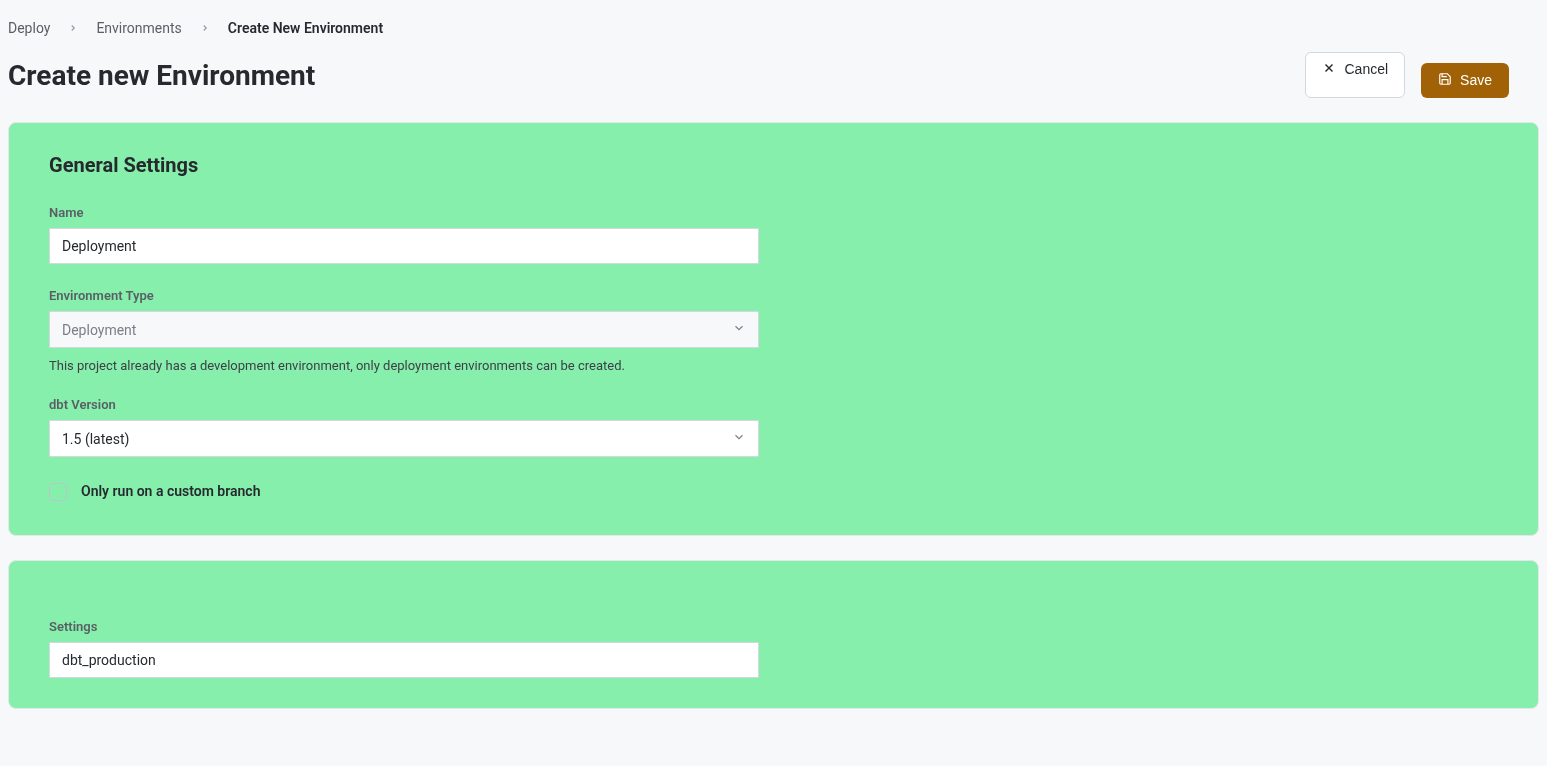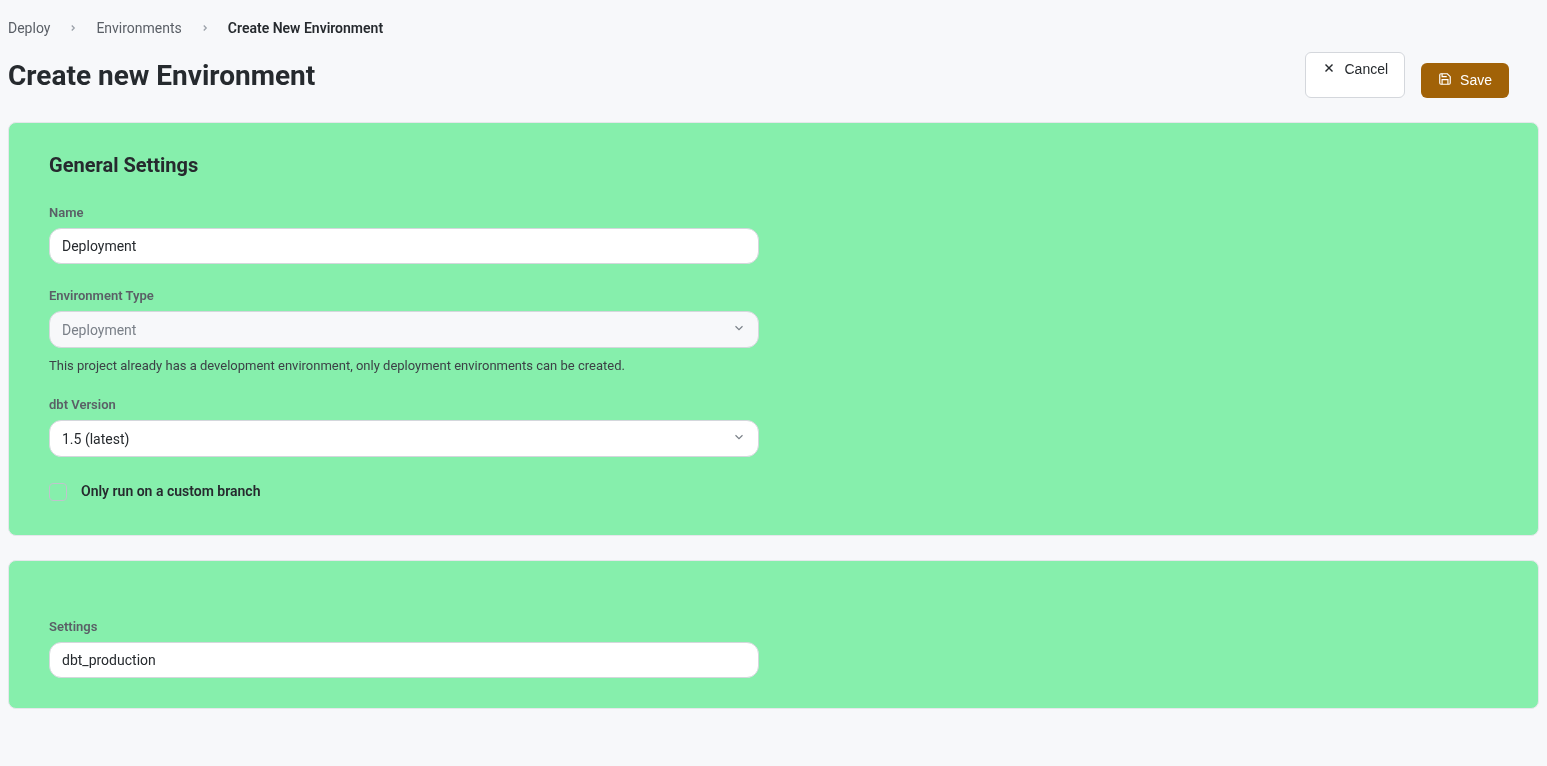--- a/index.html
+++ b/index.html
@@ -110,21 +110,21 @@
       font-size: 13px;
       font-weight: 600;
       color: #5a5f66;
       margin-bottom: 8px;
     }
     .form-input, .form-select {
       width: 710px;
       max-width: 100%;
       padding: 9px 12px;
       border: 1px solid #d4d7dc;
-      border-radius: 12px;
+      border-radius: 0;
       font-size: 14px;
       font-family: inherit;
       color: #262a2e;
       background: #fff;
     }
     .form-select {
       position: relative;
       display: flex;
       align-items: center;
       justify-content: space-between;

